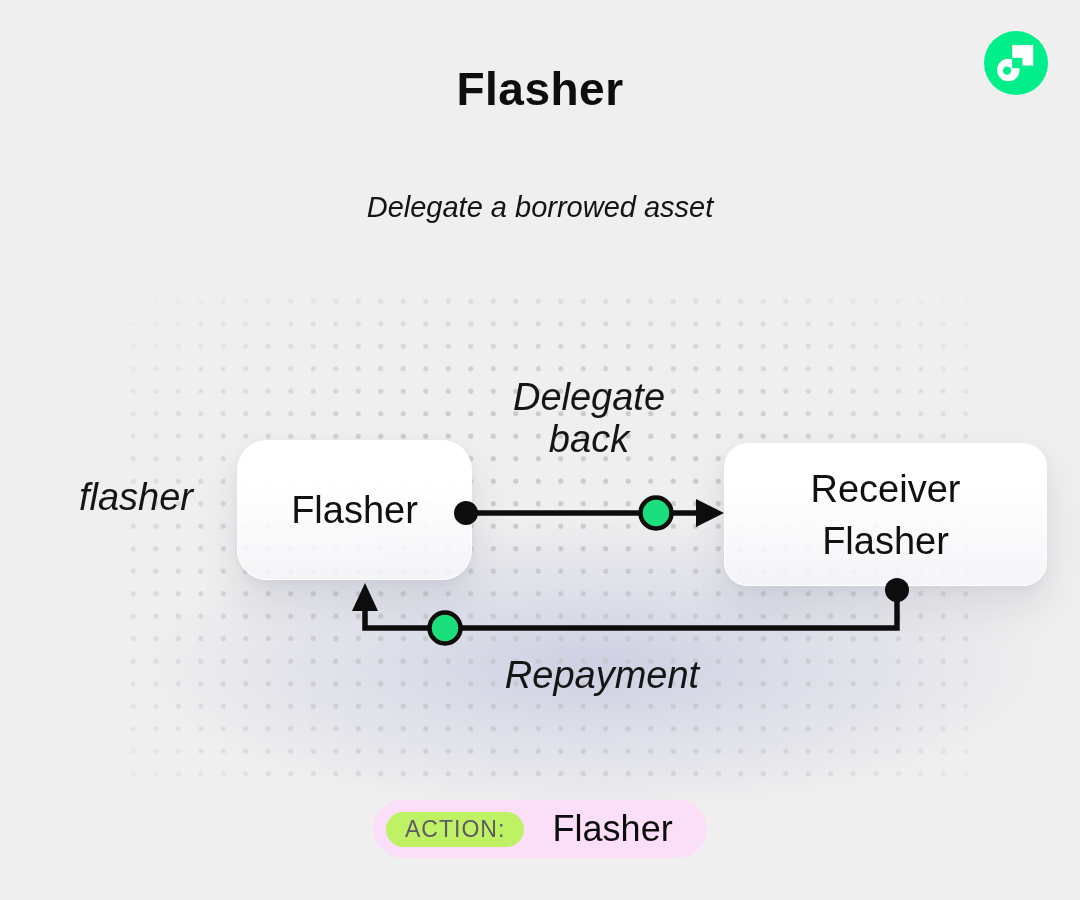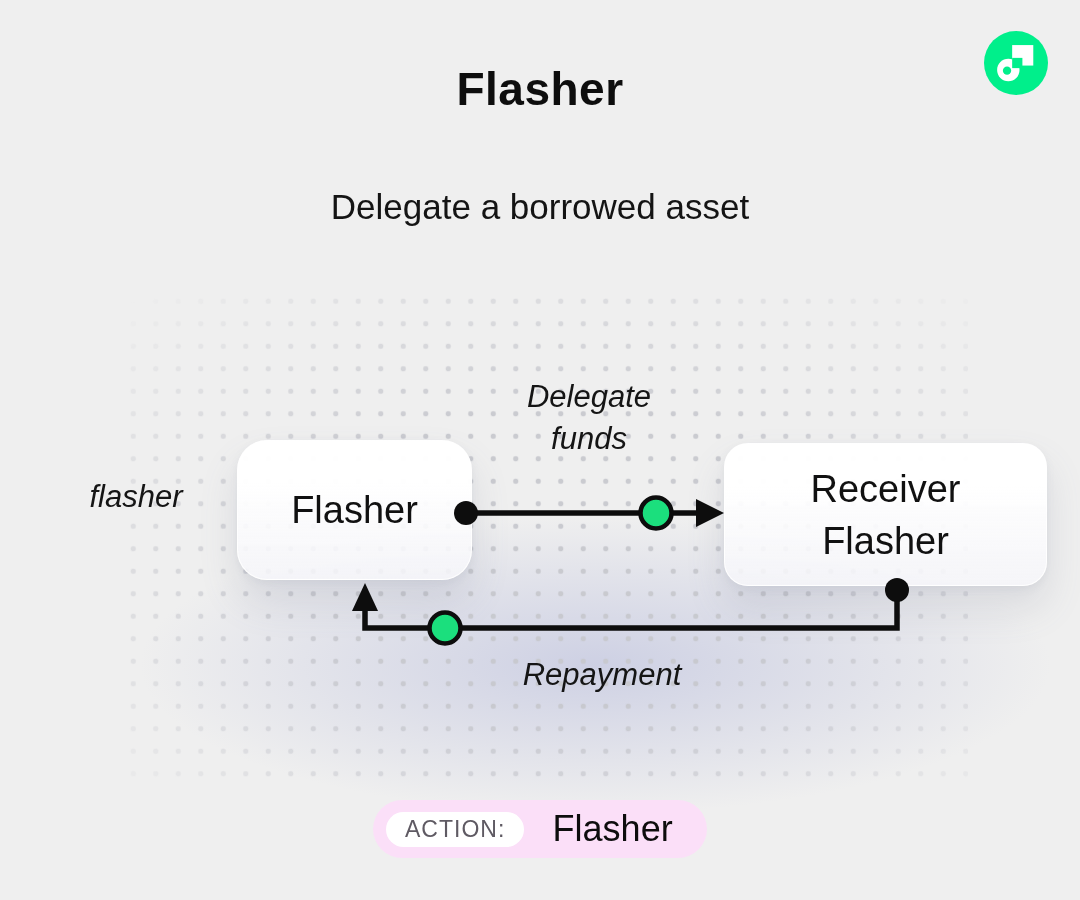--- a/index.html
+++ b/index.html
@@ -29,61 +29,61 @@
     pointer-events:none;
   }
 
   .page-title {
     position:absolute; top:62px; left:0; width:100%;
     text-align:center; font-size:46px; font-weight:700; letter-spacing:0.5px;
     margin:0;
   }
   .subtitle {
     position:absolute; top:182px; left:0; width:100%;
-    text-align:center; font-size:35px; line-height:50px; color:#141414;
+    text-align:center; font-size:29px; line-height:50px; color:#141414;font-style:italic;
   }
 
   .logo { position:absolute; left:984px; top:31px; width:64px; height:64px; }
 
   .node {
     position:absolute;
     background:linear-gradient(180deg, rgba(255,255,255,0.97) 30%, rgba(246,246,250,0.84));
     border:1px solid rgba(255,255,255,0.9);
     border-radius:30px;
     box-shadow:0 22px 38px rgba(108,110,135,0.16), 0 3px 8px rgba(108,110,135,0.08);
     display:flex; flex-direction:column; align-items:center; justify-content:center;
     font-size:38px; line-height:52px; text-align:center; color:#111;
   }
   .node-flasher  { left:237px; top:440px; width:233px; height:138px; }
   .node-receiver { left:724px; top:443px; width:321px; height:141px;border-radius:24px; }
 
   .edge-label {
     position:absolute; transform:translateX(-50%);
-    font-style:italic; font-size:31px; line-height:42px;
+    font-style:italic; font-size:38px; line-height:42px;
     text-align:center; color:#151515; white-space:nowrap;
   }
   .lbl-delegate  { left:589px; top:376px; }
   .lbl-repayment { left:602px; top:642px;margin-top:12px; }
   .lbl-call      { left:136px; top:475px; line-height:44px; }
 
   .connectors { position:absolute; left:0; top:0; width:1080px; height:900px; pointer-events:none; }
   .wire  { stroke:#0d0d0d; stroke-width:5.5; fill:none; }
   .trail { stroke-width:5.5; fill:none; }
   .token { fill:#1bdf7d; stroke:#0d0d0d; stroke-width:4.5; }
   .enddot { fill:#0d0d0d; }
   .arrowhead { fill:#0d0d0d; }
 
   .action-badge {
     position:absolute; left:373px; top:800px; width:334px; height:58px;
     background:#fbdff8; border-radius:29px;
     display:flex; align-items:center;
   }
   .action-chip {
     margin-left:13px; height:35px; padding:0 19px;
-    background:#ffffff; border-radius:18px;
+    background:#bef264; border-radius:18px;
     display:flex; align-items:center;
     font-size:23px; letter-spacing:1px; color:#5f5a63;text-align:center;
   }
   .action-value {
     flex:1; text-align:center; font-size:36px; color:#0d0d0d;
     padding-right:6px;
   }
 </style>
 </head>
 <body>
@@ -142,21 +142,21 @@
       <path class="wire" d="M 897 590 L 897 628 L 365 628 L 365 604"></path>
       <line class="trail" x1="461" y1="628" x2="535" y2="628" stroke="url(#trailToLeft)"></line>
       <polygon class="arrowhead" points="352,611 365,583 378,611"></polygon>
       <circle class="enddot" cx="897" cy="590" r="12"></circle>
       <circle class="token" cx="445" cy="628" r="15.5"></circle>
     </g>
   </svg>
 
   <div class="edge-label lbl-delegate">
     <div>Delegate</div>
-    <div>funds</div>
+    <div>back</div>
   </div>
 
   <div class="edge-label lbl-repayment">Repayment</div>
 
   <div class="edge-label lbl-call">
     <div>flasher</div>
   </div>
 
   <div class="action-badge">
     <span class="action-chip">ACTION:</span>

